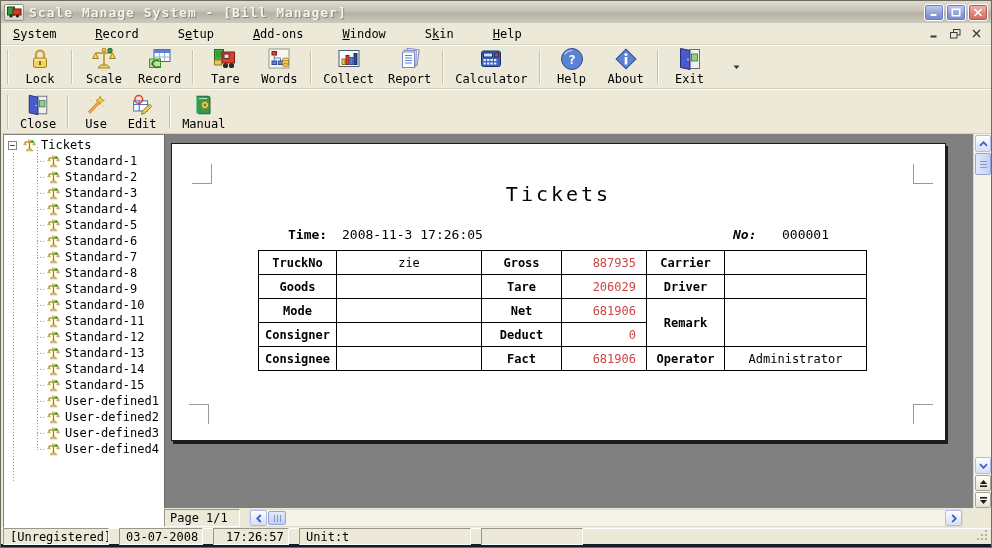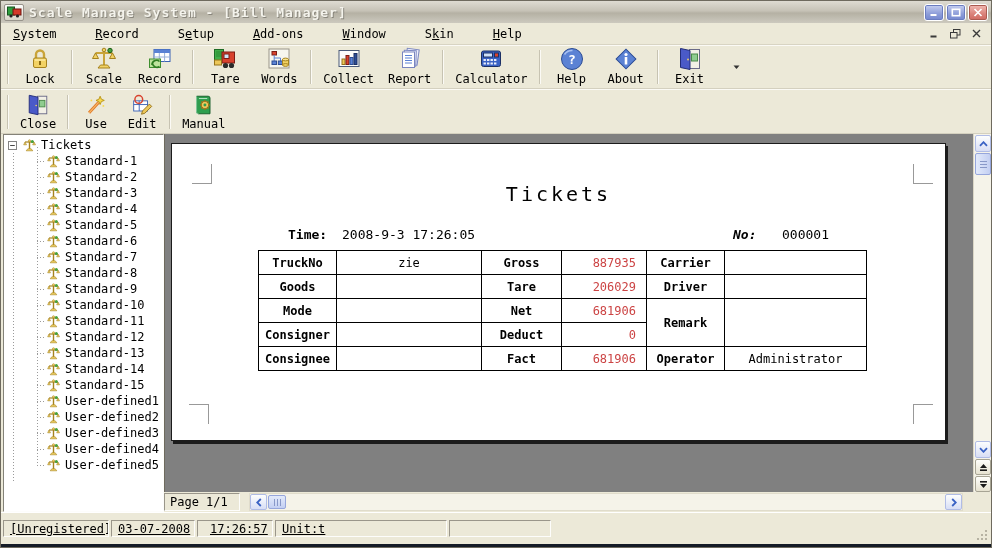--- a/index.html
+++ b/index.html
@@ -83,21 +83,21 @@
   .pagebar{height:20px;flex:none;display:flex;align-items:center;background:#ece9d8;gap:9px;padding:1px 0 1px 0;}
   .page-panel{width:76px;height:18px;flex:none;border:1px solid;border-color:#9a968a #fdfdfb #fdfdfb #9a968a;display:flex;align-items:center;padding-left:5px;white-space:nowrap;}
   .hscroll{flex:1;height:18px;display:flex;align-items:center;background:#f5f3e9;border:1px solid #e0dccb;}
   .hscroll .sbtn{width:17px;height:16px;}
   .hthumb{width:18px;height:14px;margin-left:1px;background:linear-gradient(#e3eafb,#c3cff2);border:1px solid #96a6dc;border-radius:2px;display:flex;align-items:center;justify-content:center;gap:2px;}
   .hthumb i{width:1px;height:7px;background:#8898c8;display:block;}
   .htrack{flex:1;}
   .corner{width:19px;flex:none;}
 
   
-  .statusbar{height:32px;flex:none;display:flex;gap:2px;align-items:center;background:#ece9d8;border-top:1px solid #fff;padding:1px 3px 1px 2px;position:relative;text-decoration:underline;}
+  .statusbar{height:16px;flex:none;display:flex;gap:10px;align-items:center;background:#ece9d8;border-top:1px solid #fff;padding:1px 3px 1px 2px;position:relative;}
   .status-panel{height:17px;border:1px solid;border-color:#9a968a #fdfdfb #fdfdfb #9a968a;display:flex;align-items:center;padding:0 6px;white-space:nowrap;overflow:hidden;flex:none;}
   .status-panel:nth-of-type(1){width:106px;}
   .status-panel:nth-of-type(2){width:84px;}
   .status-panel:nth-of-type(3){width:76px;padding-left:12px;}
   .status-panel:nth-of-type(4){width:172px;}
   .status-panel:nth-of-type(5){width:102px;padding-left:6px;}
   .status-panel:nth-of-type(6){flex:1;}
   .grip{position:absolute;right:4px;bottom:4px;}
   .bottom-edge{height:3px;flex:none;background:#141b26;}
   u{text-decoration:underline;}
@@ -688,49 +688,35 @@
                 <path d="M2 3L0.7 5.8h2.8z" fill="#f2d264" stroke="#a5821f" stroke-width="0.6"></path>
                 <path d="M11 3L9.7 5.8h2.8z" fill="#f2d264" stroke="#a5821f" stroke-width="0.6"></path>
                 <path d="M3.2 11.8h6.6l-1.6-2H4.8z" fill="#f2d264" stroke="#a5821f" stroke-width="0.6"></path>
                 <circle cx="9.3" cy="2.6" r="1.5" fill="#46a23c"></circle>
                 <circle cx="6.5" cy="1.8" r="1.1" fill="#f2d264" stroke="#a5821f" stroke-width="0.5"></circle>
               </svg>
             </span>
             <span class="tree-label">User-defined4</span>
           </div>
 
-          <div class="tree-row tree-child">
-            <span class="tree-icon">
-              <svg width="13" height="13" viewBox="0 0 13 13">
-                <path d="M6.5 1.5v8.5" stroke="#a5821f" stroke-width="1.4"></path>
-                <path d="M2 3h9" stroke="#a5821f" stroke-width="1.2"></path>
-                <path d="M2 3L0.7 5.8h2.8z" fill="#f2d264" stroke="#a5821f" stroke-width="0.6"></path>
-                <path d="M11 3L9.7 5.8h2.8z" fill="#f2d264" stroke="#a5821f" stroke-width="0.6"></path>
-                <path d="M3.2 11.8h6.6l-1.6-2H4.8z" fill="#f2d264" stroke="#a5821f" stroke-width="0.6"></path>
-                <circle cx="9.3" cy="2.6" r="1.5" fill="#46a23c"></circle>
-                <circle cx="6.5" cy="1.8" r="1.1" fill="#f2d264" stroke="#a5821f" stroke-width="0.5"></circle>
-              </svg>
-            </span>
-            <span class="tree-label">User-defined5</span>
-          </div>
         </div>
     </div>
 
     <div class="right-col">
       <div class="preview-row">
         <div class="preview">
           <div class="page">
             <span class="mark tl"></span>
             <span class="mark tr"></span>
             <span class="mark bl"></span>
             <span class="mark br"></span>
             <div class="doc-title">Tickets</div>
             <div class="doc-meta">
               <span class="time-label">Time:</span>
-              <span class="time-value">2008-9-3 17:26:05</span>
+              <span class="time-value">2008-11-3 17:26:05</span>
               <span class="no-label">No:</span>
               <span class="no-value">000001</span>
             </div>
             <table class="doc-table">
               <colgroup>
                   <col style="width:78px">
                   <col style="width:145px">
                   <col style="width:80px">
                   <col style="width:85px">
                   <col style="width:78px">

